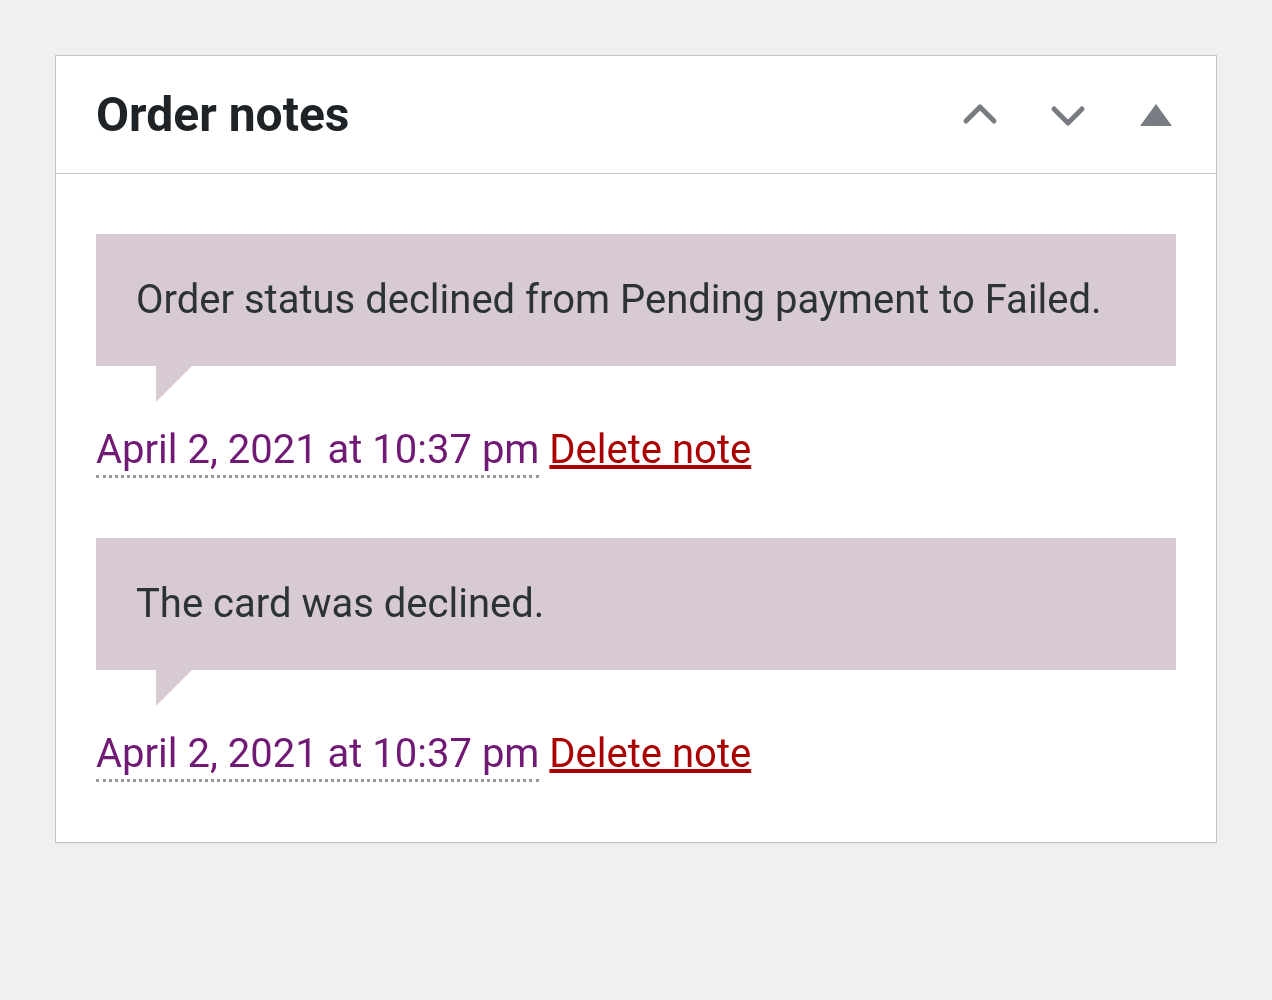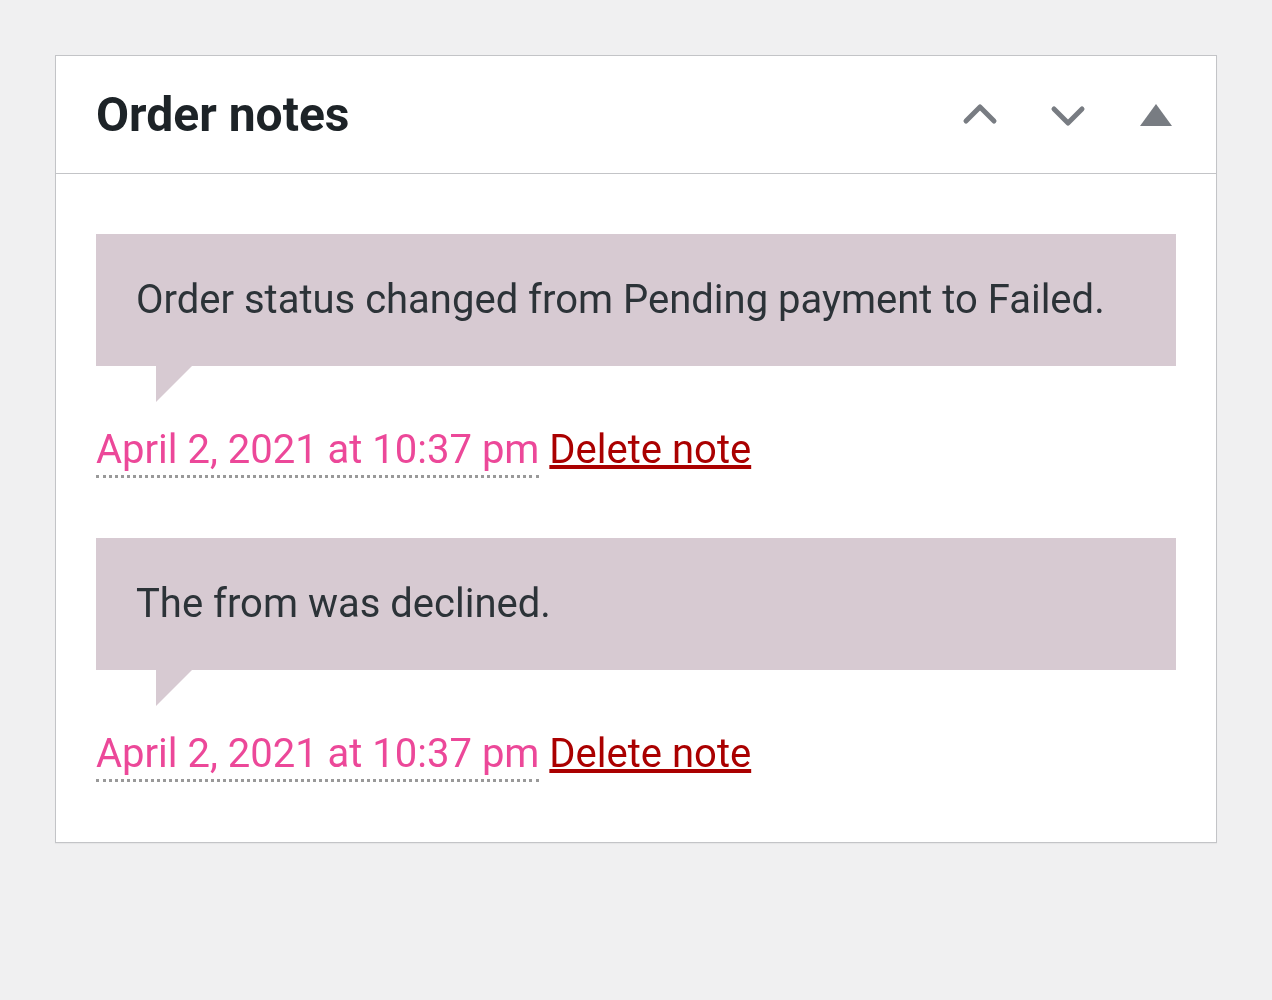--- a/index.html
+++ b/index.html
@@ -87,21 +87,21 @@
       height: 0;
       border-top: 36px solid #d7cad2;
       border-right: 36px solid transparent;
     }
     .note-meta {
       margin-top: 56px;
       font-size: 40px;
       line-height: 1.4;
     }
     .note-date {
-      color: #ec4899;
+      color: #701a75;
       border-bottom: 3px dotted #999;
       padding-bottom: 2px;
     }
     .delete-link {
       color: #a00;
       text-decoration: underline;
       cursor: pointer;
       text-align: center;
     }
   </style>
@@ -123,30 +123,30 @@
           </svg>
       </span>
       <span class="ctrl">
         <span class="tri-up"></span>
       </span>
     </div>
   </div>
   <div class="panel-body">
 
     <div class="note">
-      <div class="note-bubble">Order status changed from Pending payment to Failed.</div>
+      <div class="note-bubble">Order status declined from Pending payment to Failed.</div>
       <div class="note-meta">
         <span class="note-date">April 2, 2021 at 10:37 pm</span>
         <span> </span>
         <a class="delete-link">Delete note</a>
       </div>
     </div>
 
     <div class="note">
-      <div class="note-bubble">The from was declined.</div>
+      <div class="note-bubble">The card was declined.</div>
       <div class="note-meta">
         <span class="note-date">April 2, 2021 at 10:37 pm</span>
         <span> </span>
         <a class="delete-link">Delete note</a>
       </div>
     </div>
 
   </div>
 </div>
 

